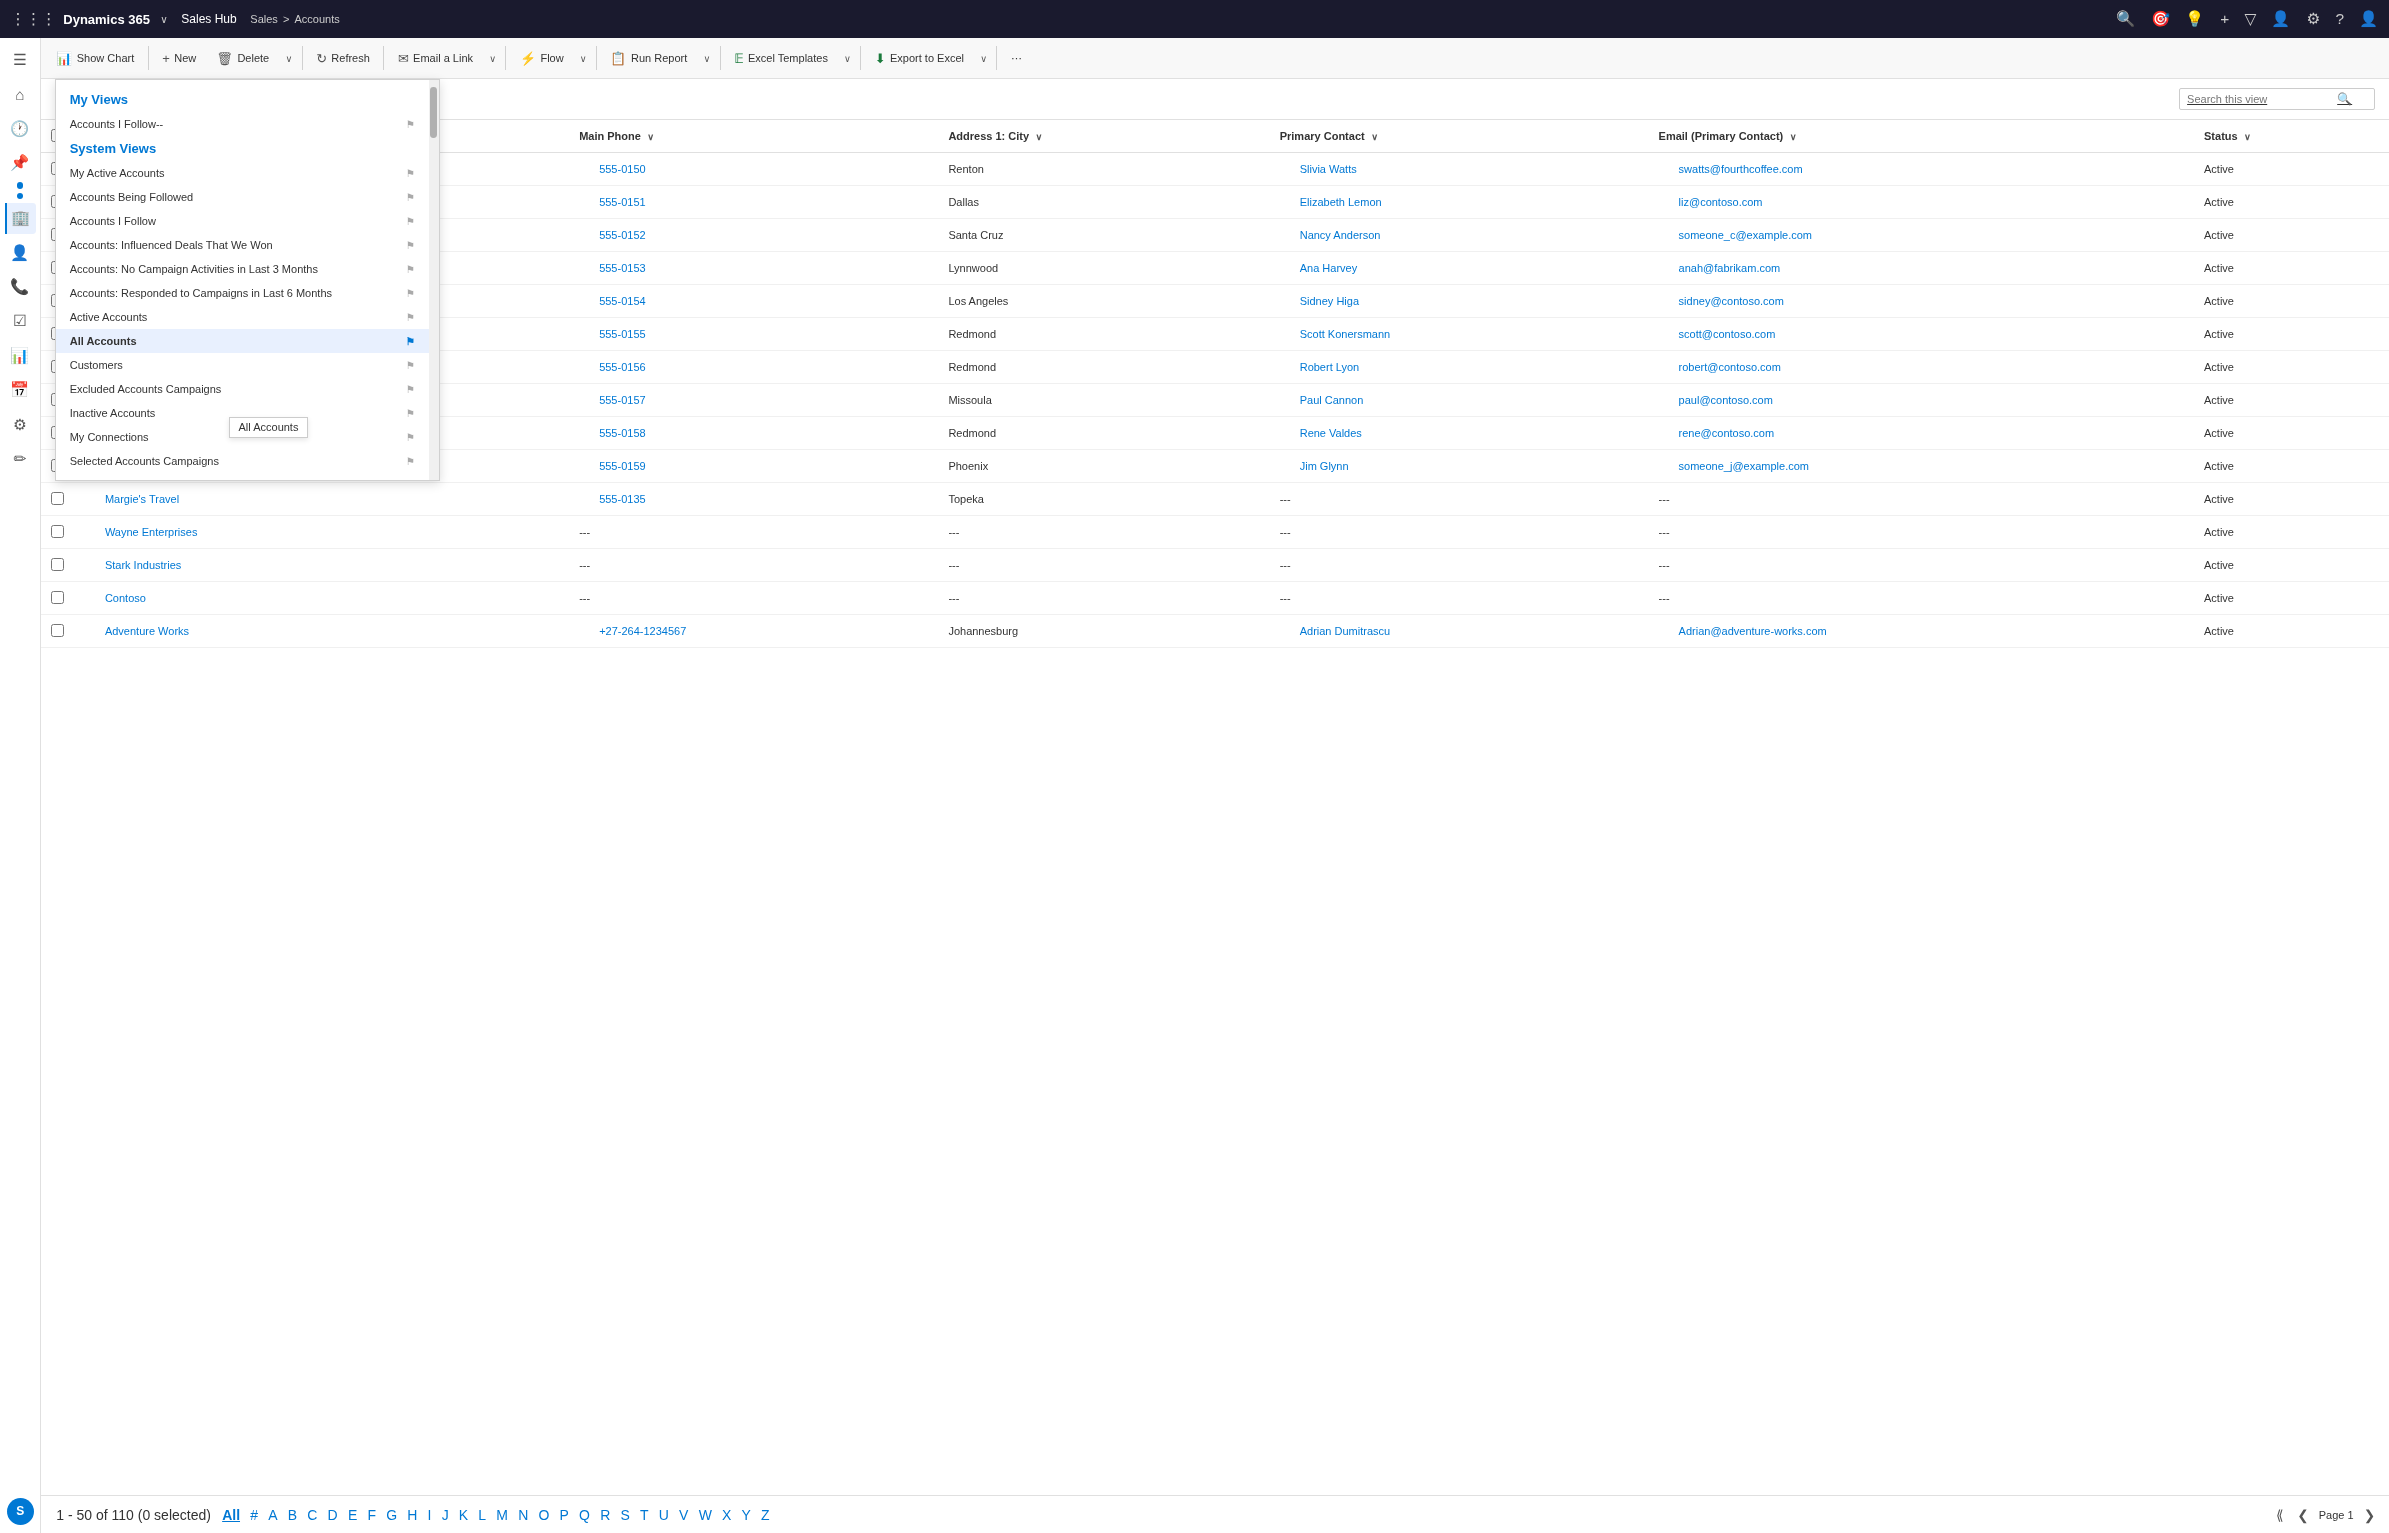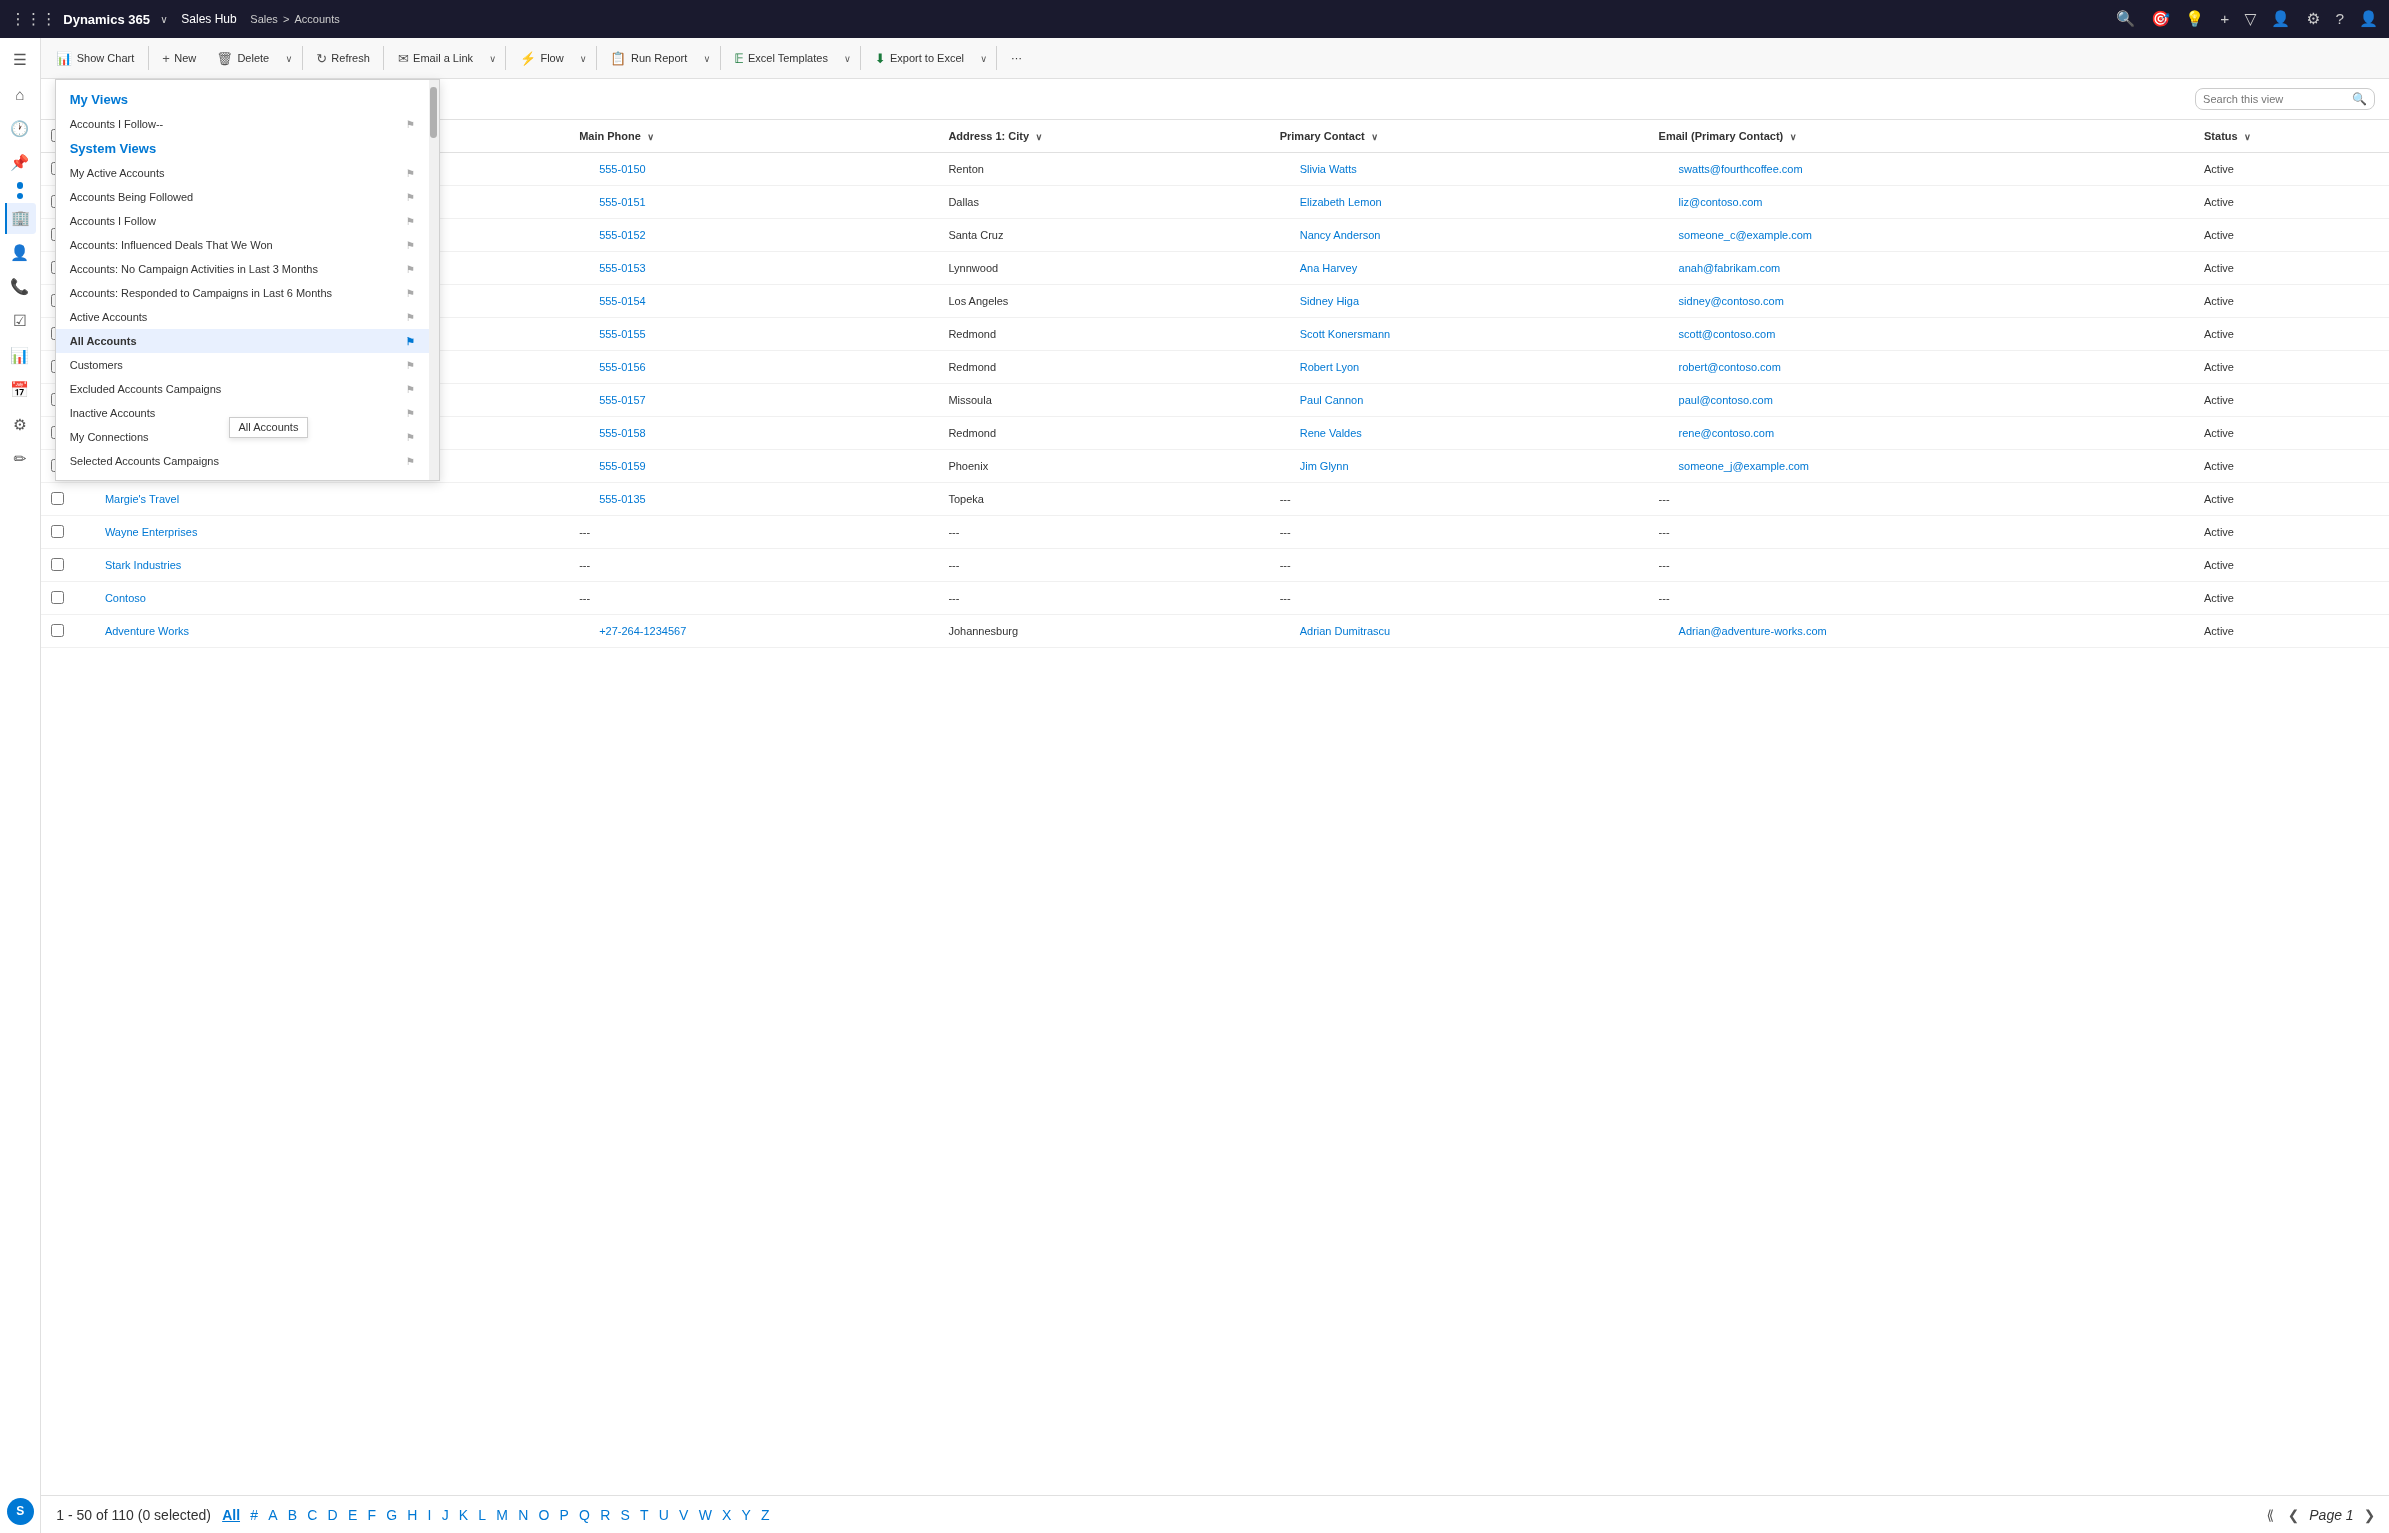--- a/index.html
+++ b/index.html
@@ -107,25 +107,26 @@
       align-items: center;
       gap: 5.1px;
       cursor: pointer;
     }
     .view-title-chevron { font-size: 12px; color: #555; }
     .view-header-spacer { flex: 1; }
     .search-box {
       display: flex;
       align-items: center;
       border: 0.9px solid #ccc;
-      border-radius: 8px;
+      border-radius: 2px;
       padding: 3.4px 6.8px;
       gap: 5.1px;
       background: #fff;
-      width: 180px;
+      width: 196px;
+      text-decoration: underline;
     }
     .search-box input {
       border: none;
       outline: none;
       font-size: 11px;
       width: 145px;
       color: #666;
     }
     .search-box .search-icon { color: #555; font-size: 12px; cursor: pointer; }
 
@@ -234,21 +235,21 @@
       padding: 3.4px 5.1px;
       font-size: 14px;
       color: #0078d4;
       cursor: pointer;
       border-radius: 1.7px;
     }
     .alpha-item.active { font-weight: 700; color: #0078d4; text-decoration: underline; }
     .page-info { font-size: 14px; color: #333; margin-left: 5px; }
     .page-nav { display: flex; align-items: center; gap: 6.8px; }
     .page-nav-btn { background: none; border: none; cursor: pointer; color: #555; font-size: 13.7px; padding: 3.4px; }
-    .page-label { font-size: 14px; color: #333; font-style: italic; }
+    .page-label { font-size: 11px; color: #333; }
 
     
     .user-avatar {
       width: 27px;
       height: 27px;
       border-radius: 50%;
       background: #0078d4;
       color: #fff;
       display: flex;
       align-items: center;

